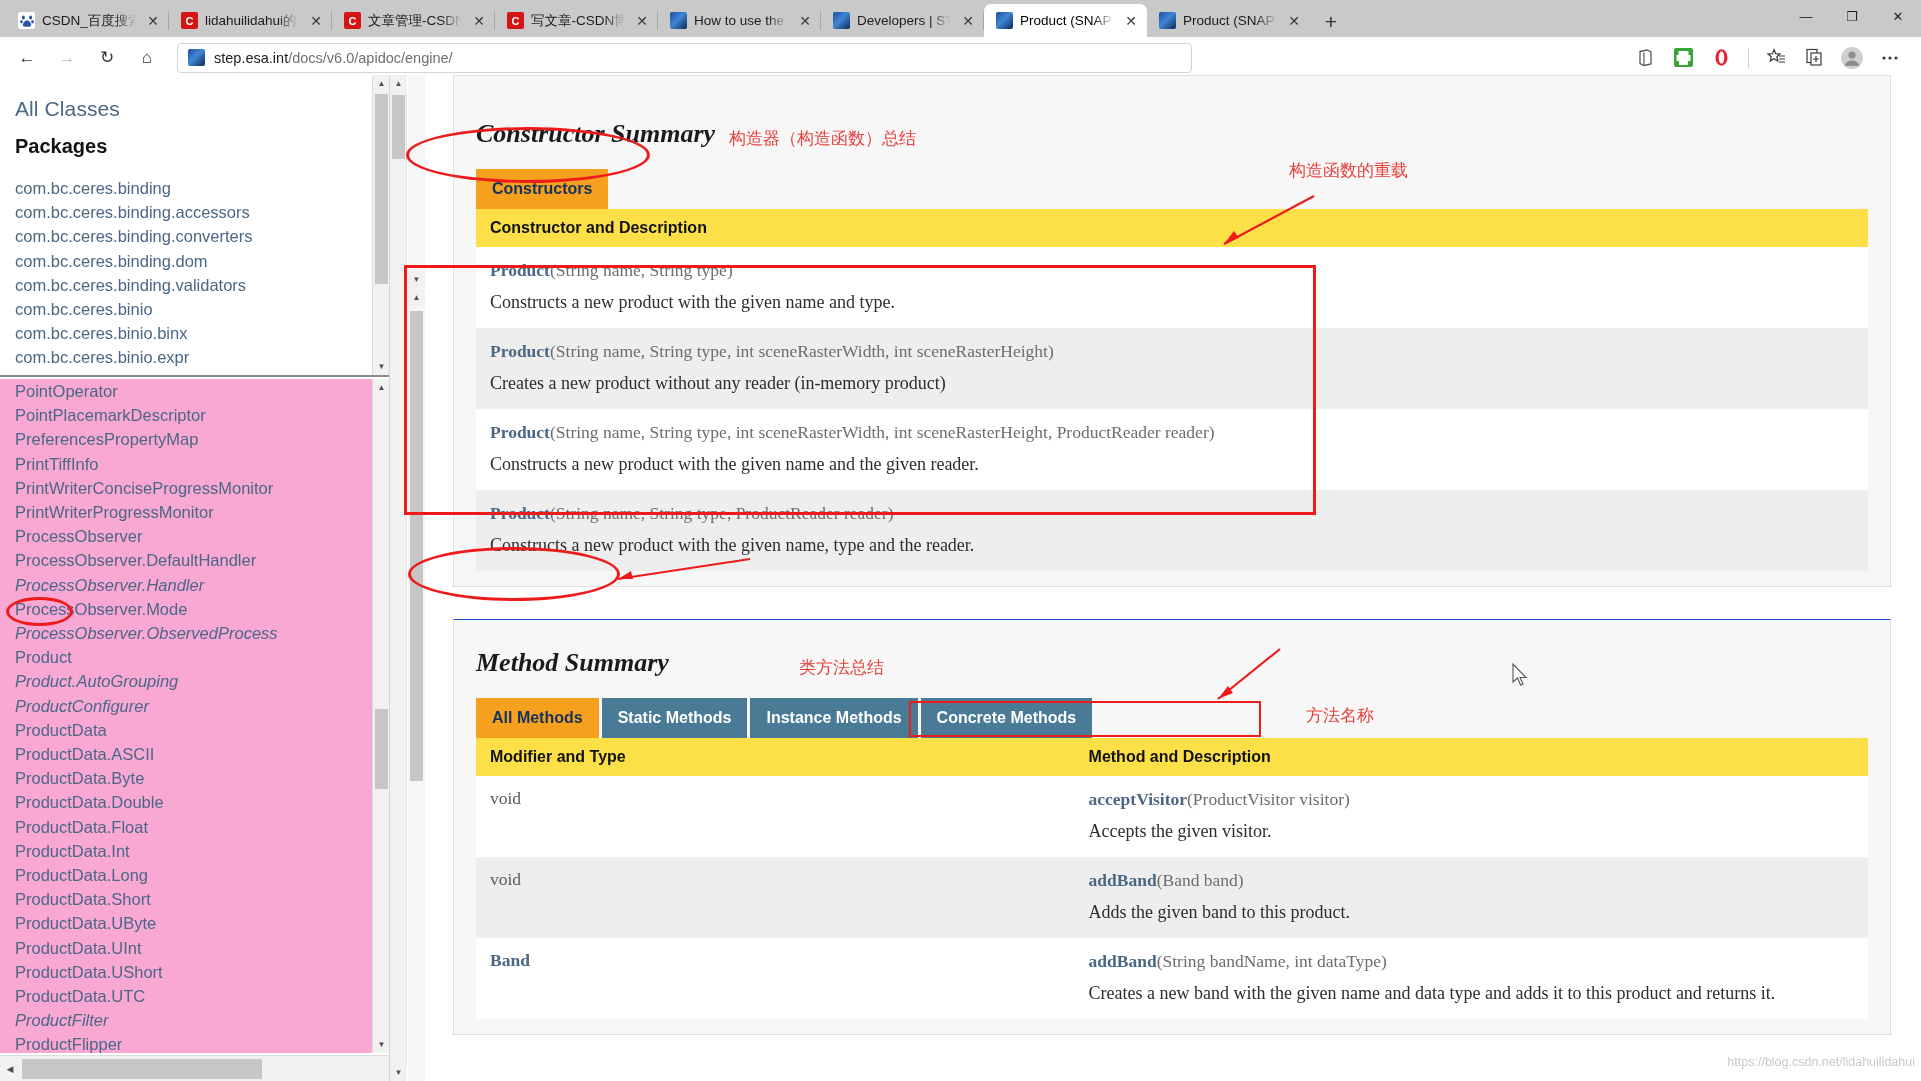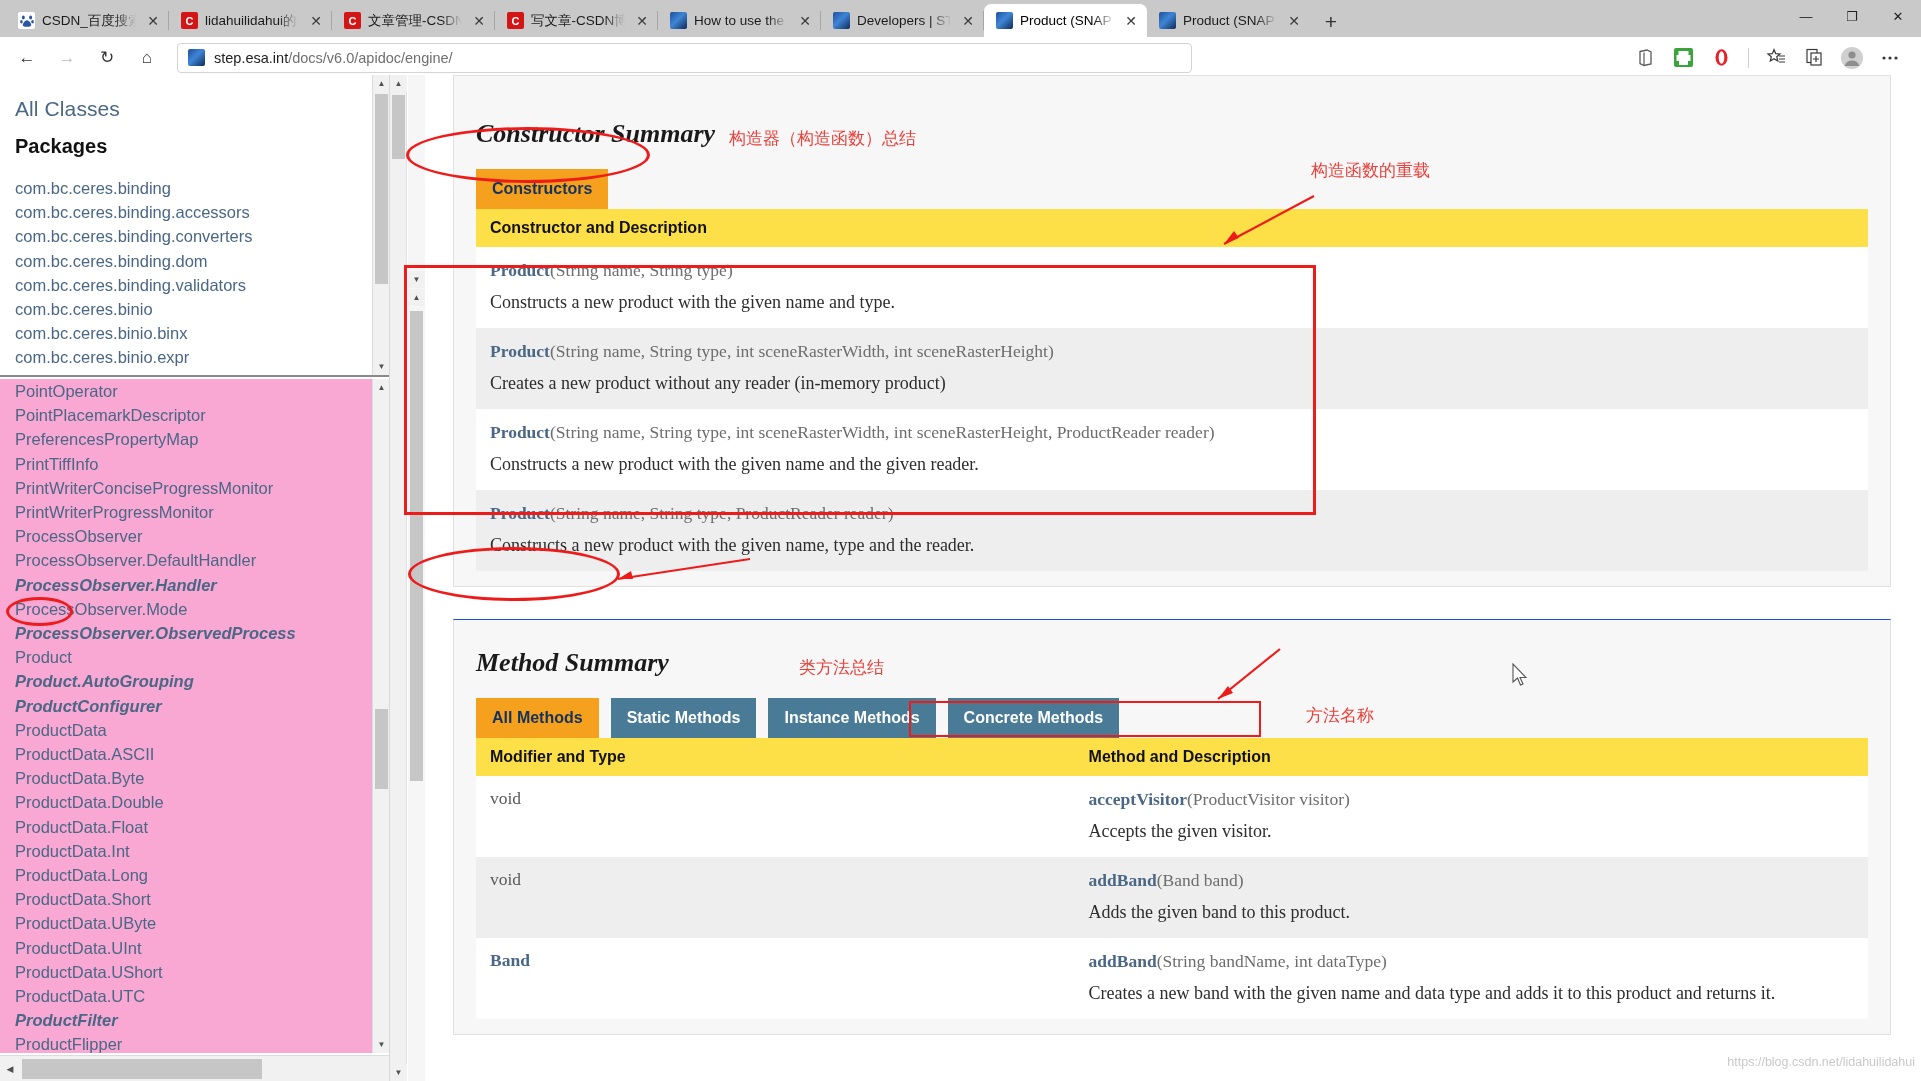--- a/index.html
+++ b/index.html
@@ -186,21 +186,21 @@
     margin: 0 0 18px 0;
   }
   .fr-link {
     display: block;
     font-size: 16.5px;
     color: #4a6785;
     line-height: 24.2px;
     white-space: nowrap;
     text-decoration: none;
   }
-  .fr-link.italic { font-style: italic; font-weight: bold; }
+  .fr-link.italic { font-style: italic; }
 
   
   .vscroll {
     position: absolute;
     right: 0; top: 0; bottom: 0;
     width: 17px;
     background: #f1f1f1;
     border-left: 1px solid #dcdcdc;
   }
   .vs-arrow {
@@ -292,21 +292,21 @@
   }
 
   .tabbar { display: flex; padding-left: 22px; }
   .mtab {
     font-family: "Liberation Sans", sans-serif;
     font-size: 16px;
     font-weight: bold;
     color: #ffffff;
     background: #4a7b96;
     padding: 11px 16px;
-    margin-right: 12px;
+    margin-right: 3px;
     white-space: nowrap;
   }
   .mtab.active { background: #f5a11d; color: #15325c; }
   .mtab.single { background: #f5a11d; color: #15325c; margin-right: 0; }
 
   table.summary {
     width: calc(100% - 44px);
     margin-left: 22px;
     border-collapse: collapse;
     background: #fff;
@@ -590,21 +590,21 @@
 
       <div class="docbody">
         <div class="doc-inner">
 
           <div style="height:16px; background:#f7f7f7; border:1px solid #e1e1e1; border-bottom:none;"></div>
 
           <div class="section-block">
             <div style="position:relative;">
               <span class="section-title">Constructor Summary</span>
               <span class="caption-zh" style="left:275px; top:36px;">构造器（构造函数）总结</span>
-              <span class="caption-zh" style="left:857px; top:68px;">构造函数的重载</span>
+              <span class="caption-zh" style="left:835px; top:68px;">构造函数的重载</span>
             </div>
 
             <div class="tabbar">
               <div class="mtab single">Constructors</div>
             </div>
 
             <table class="summary">
               <thead>
                 <tr>
                   <th colspan="1">Constructor and Description</th>

